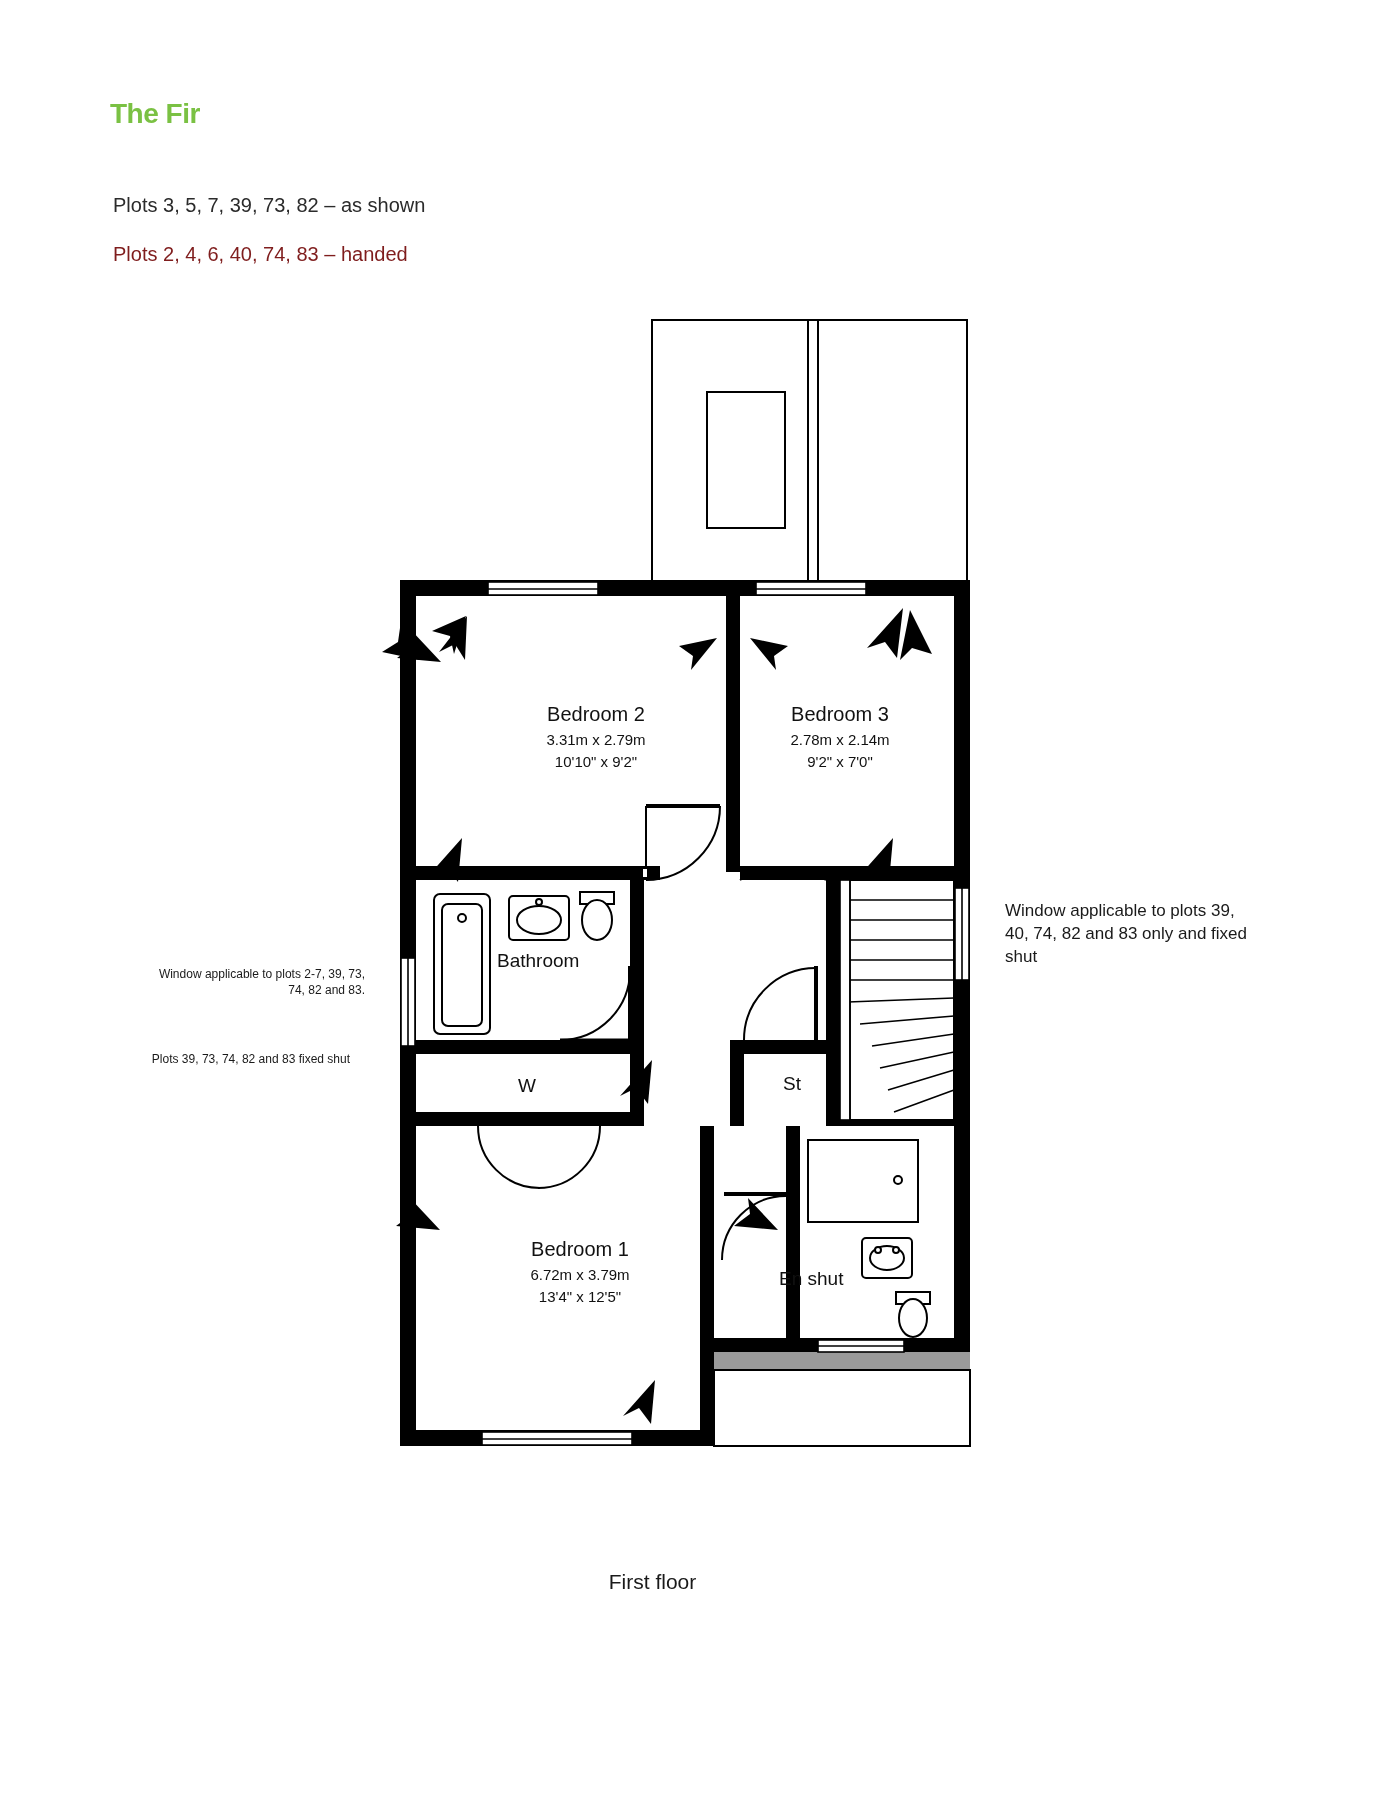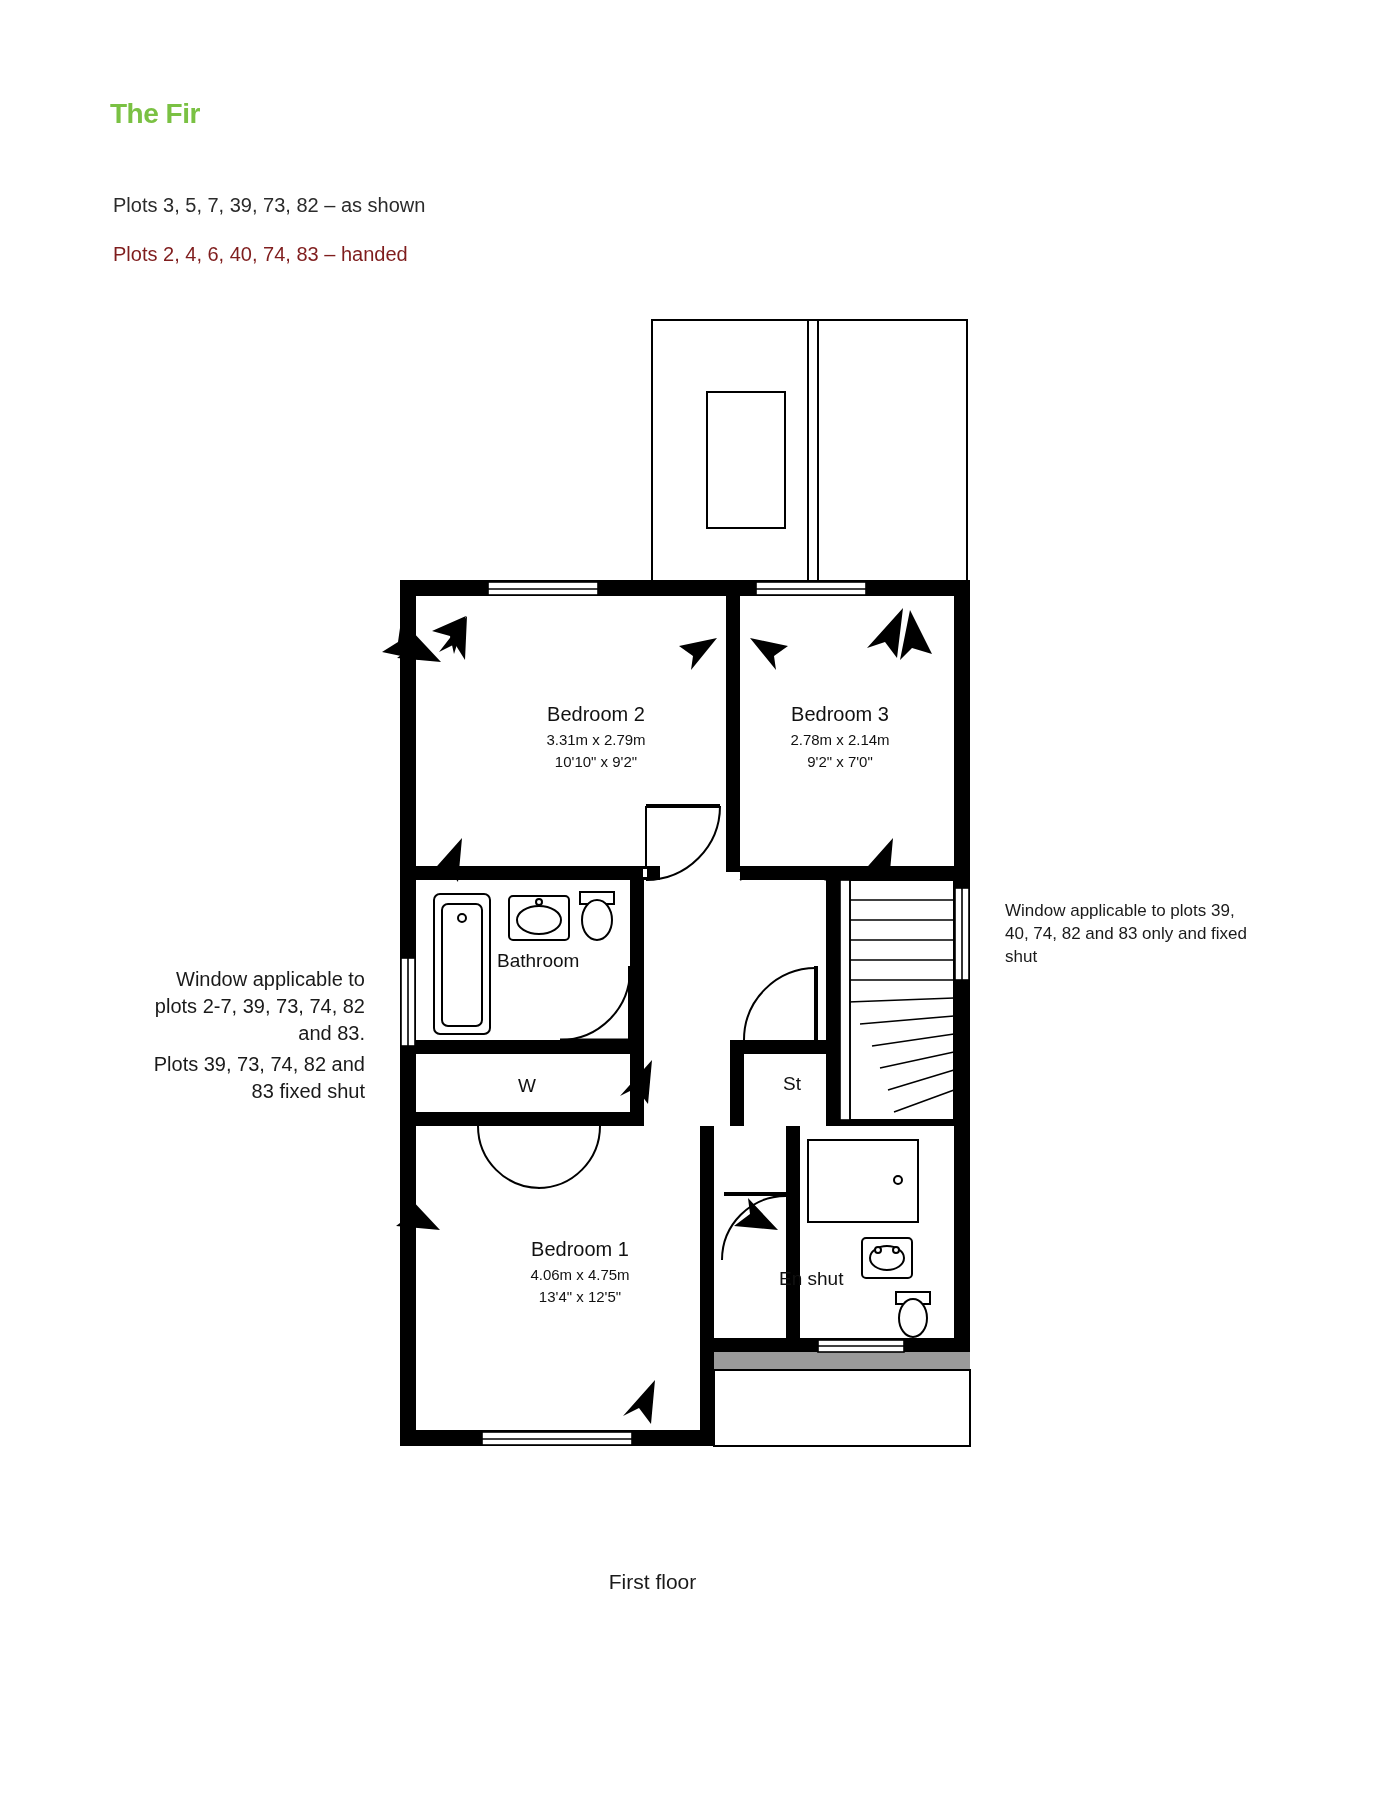--- a/index.html
+++ b/index.html
@@ -34,26 +34,26 @@
   .subtitle-2 {
     position: absolute;
     left: 113px;
     top: 243px;
     font-size: 20px;
     color: #7f1d1d;
   }
   .note-left {
     position: absolute;
     text-align: right;
-    font-size: 20px;
+    font-size: 12px;
     line-height: 1.35;
     color: #1a1a1a;
   }
   .note-left.a { left: 145px; top: 966px; width: 220px; }
-  .note-left.b { left: 145px; top: 1051px; width: 220px; }
+  .note-left.b { left: 130px; top: 1051px; width: 220px; }
   .note-right {
     position: absolute;
     left: 1005px;
     top: 900px;
     width: 250px;
     font-size: 17px;
     line-height: 1.35;
     color: #1a1a1a;
     text-align: left;
   }
@@ -307,21 +307,21 @@
 </div>
 
 <div class="room-label" style="left:730px; top:700px; width:220px;">
   <div class="name">Bedroom 3</div>
   <div class="dim">2.78m x 2.14m</div>
   <div class="dim">9'2" x 7'0"</div>
 </div>
 
 <div class="room-label" style="left:440px; top:1235px; width:280px;">
   <div class="name">Bedroom 1</div>
-  <div class="dim">4.06m x 4.75m</div>
+  <div class="dim">6.72m x 3.79m</div>
   <div class="dim">13'4" x 12'5"</div>
 </div>
 
 <div class="small-label" style="left:497px; top:950px;">Bathroom</div>
 <div class="small-label" style="left:518px; top:1075px;">W</div>
 <div class="small-label" style="left:783px; top:1073px;">St</div>
 <div class="small-label" style="left:779px; top:1268px;">En shut</div>
 
 <div class="caption">First floor</div>
 

